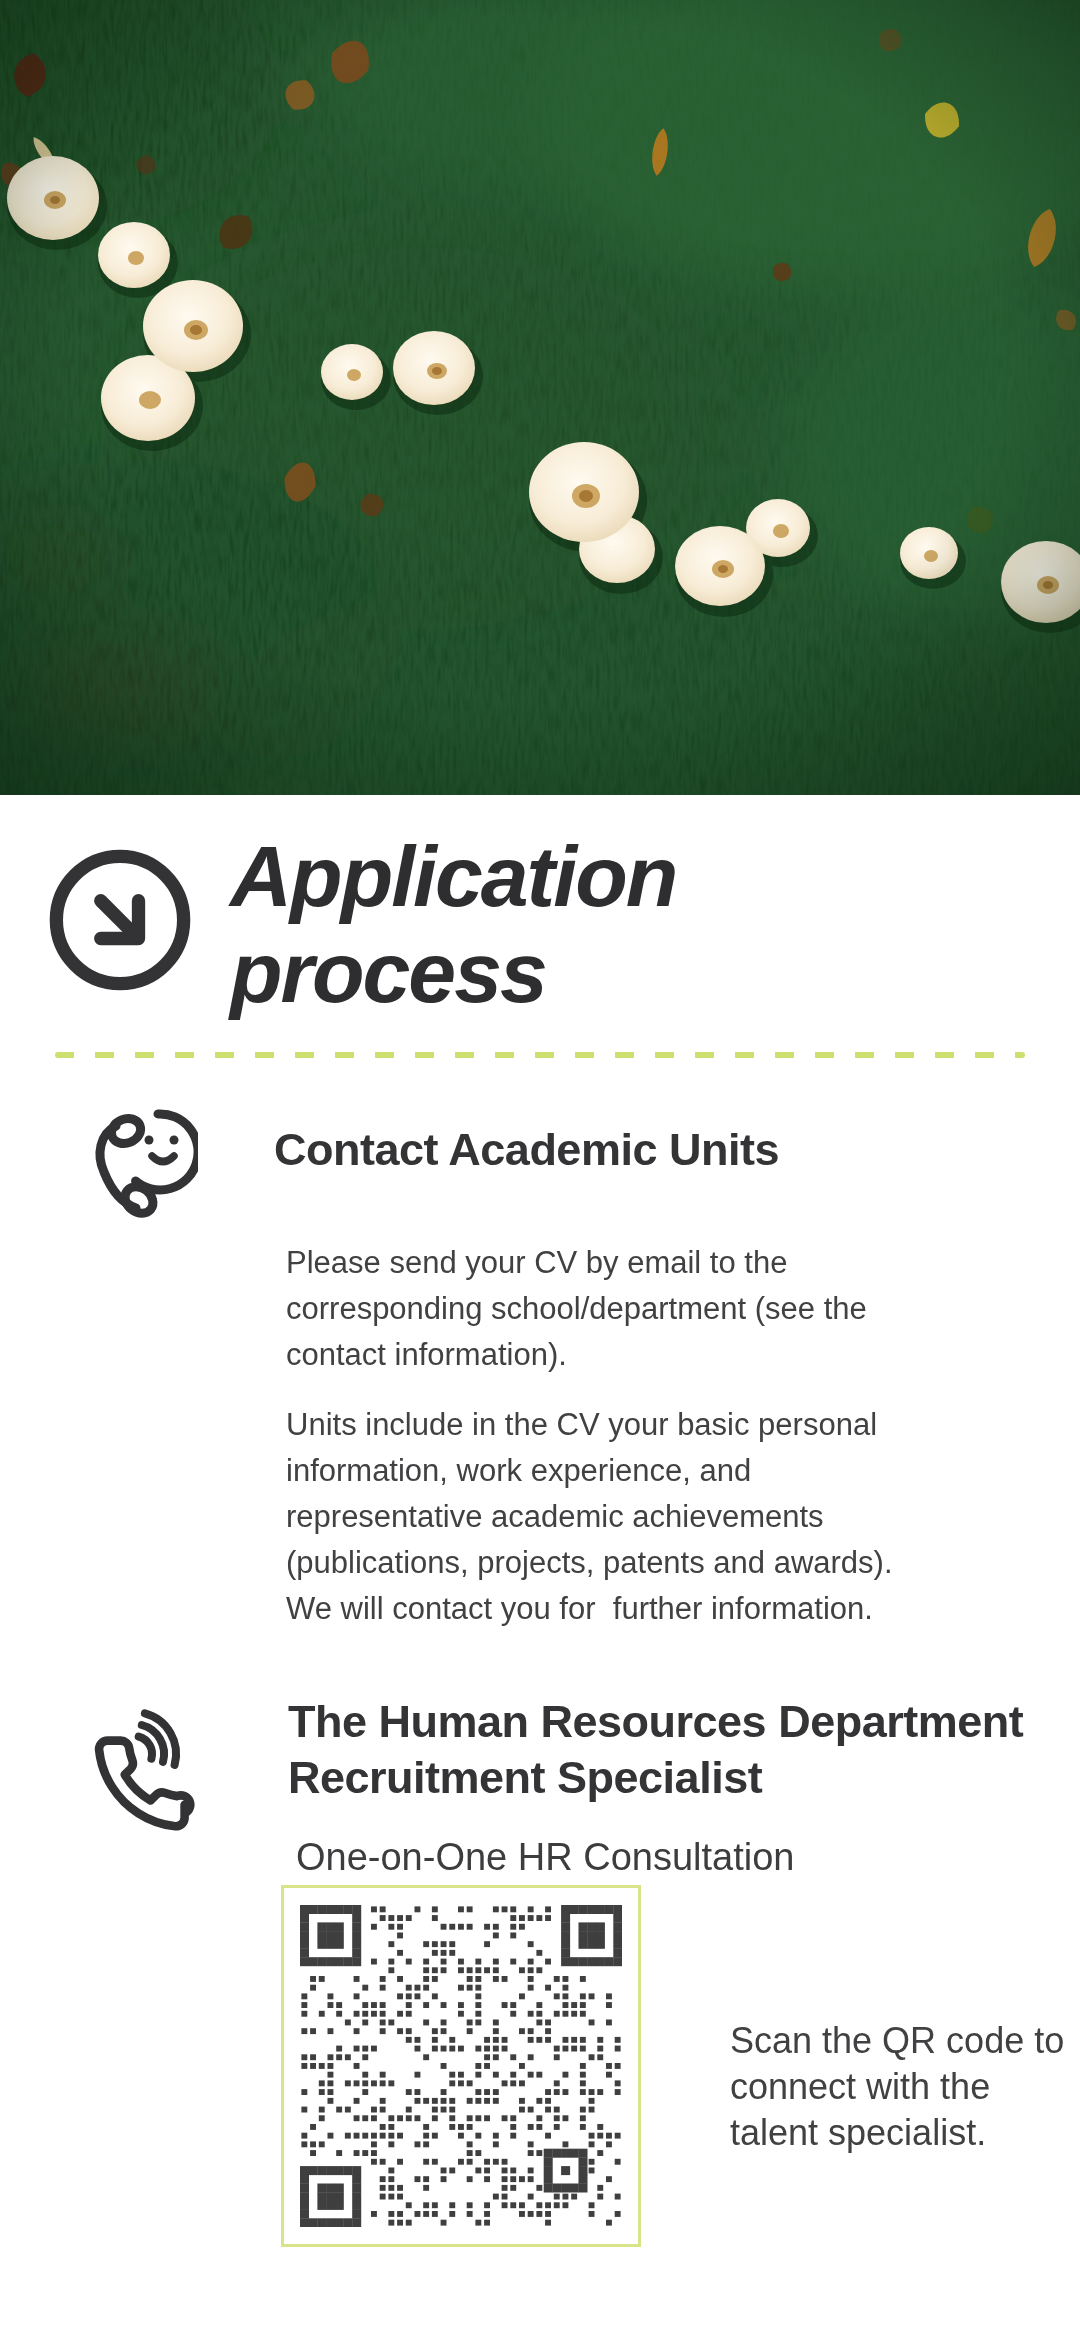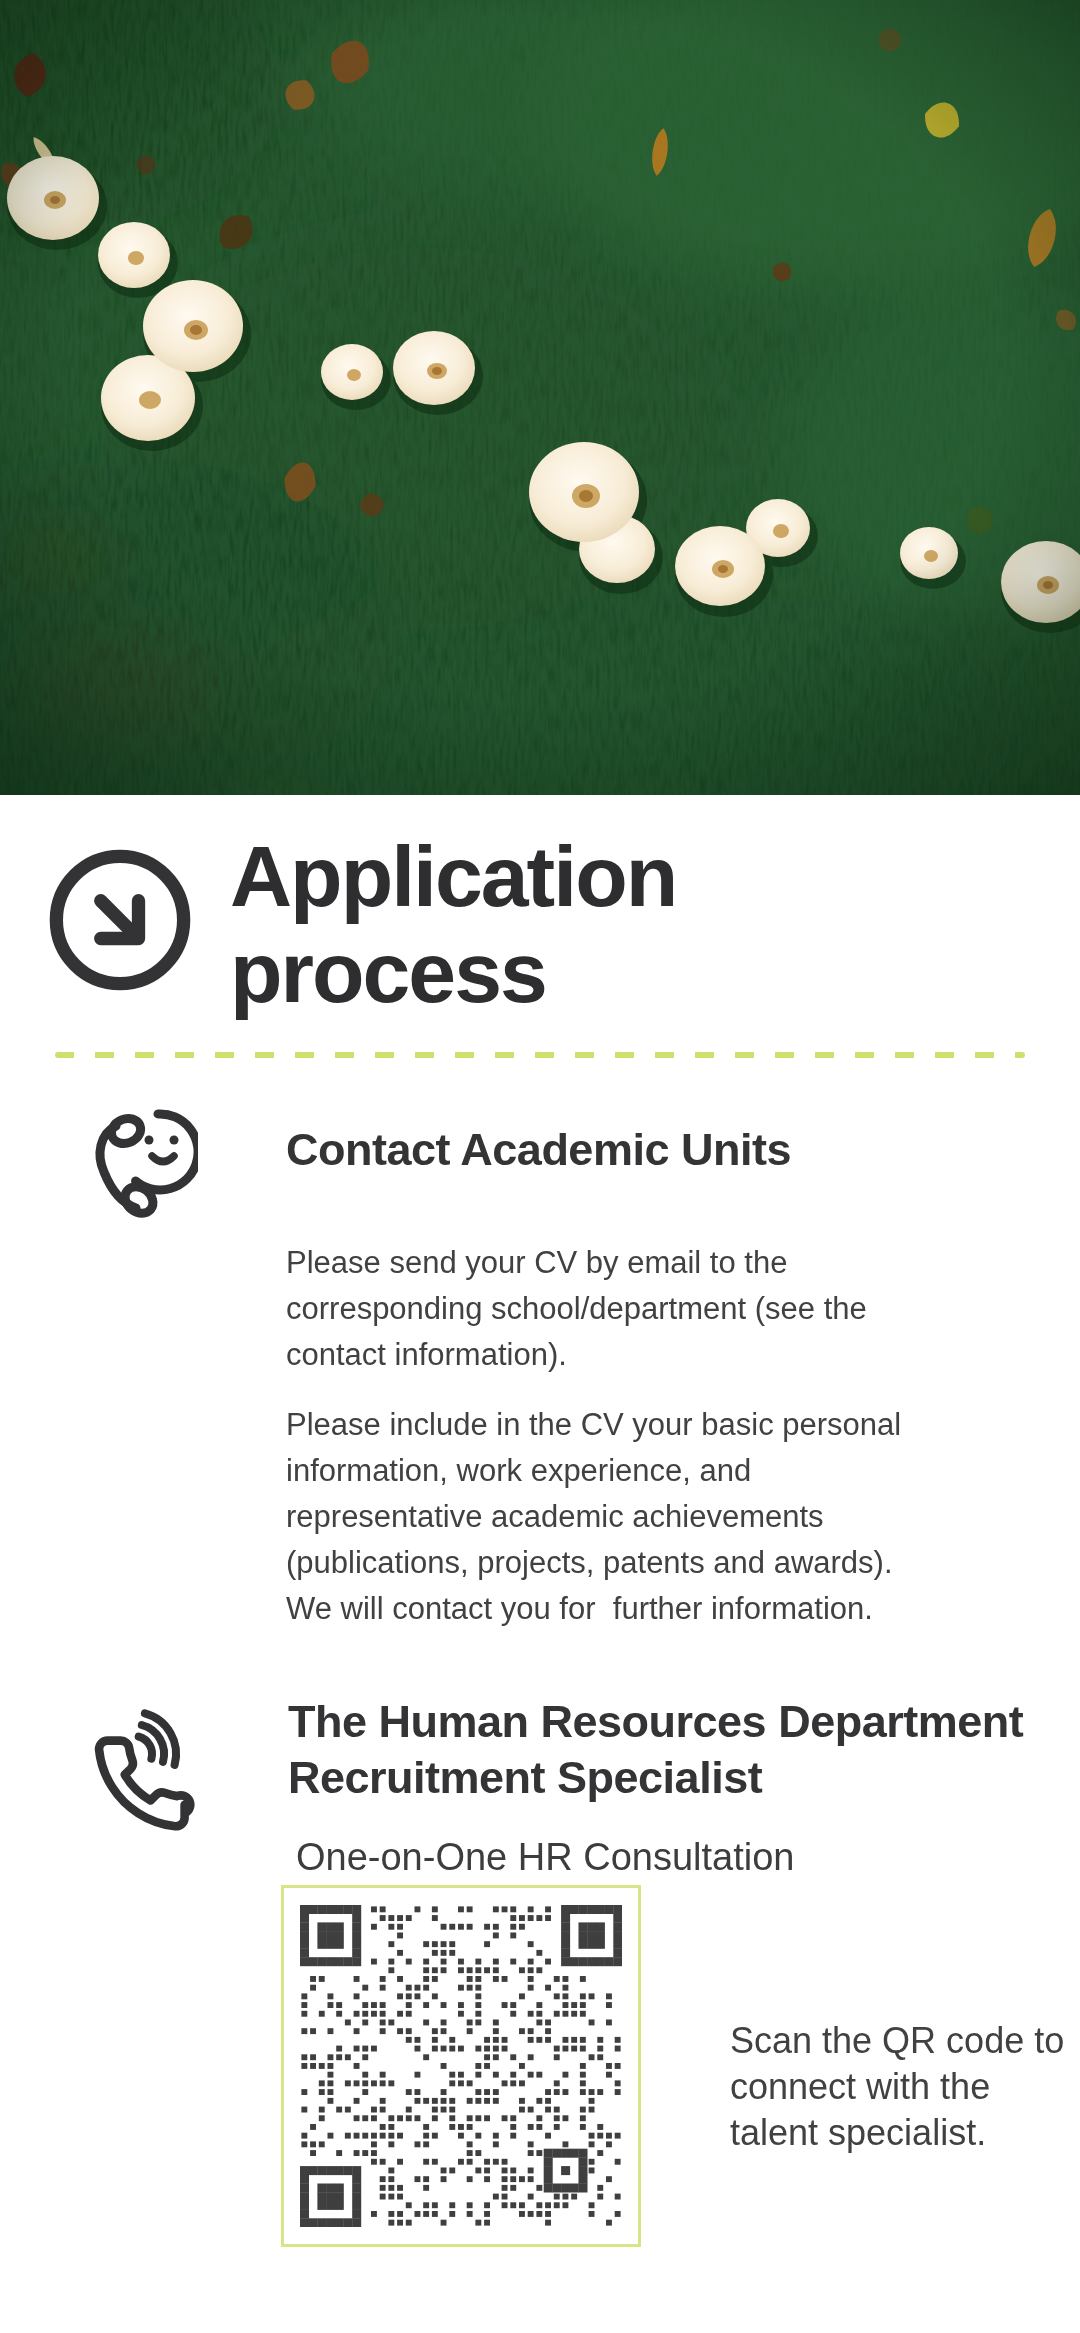--- a/index.html
+++ b/index.html
@@ -11,35 +11,35 @@
   body{
     width:1080px;height:2333px;position:relative;overflow:hidden;
     font-family:"Liberation Sans", sans-serif;color:var(--body);
   }
   .abs{position:absolute;}
   .hero{left:0;top:0;width:1080px;height:795px;}
   .hero svg{display:block;width:100%;height:100%;}
   .title-icon{left:46px;top:846px;width:148px;height:148px;}
   .page-title{
     left:230px;top:828px;width:760px;
-    font-size:86px;line-height:96px;font-weight:bold;
+    font-size:86px;line-height:96px;font-weight:bold;font-style:italic;
     letter-spacing:-2px;color:var(--title);white-space:pre-line;
   }
   .divider{
     left:55px;top:1052px;width:970px;height:6px;border-radius:3px;
     background:repeating-linear-gradient(90deg,var(--lime) 0 19px,transparent 19px 40px);
   }
   .sec-icon{width:112px;height:134px;}
   .icon-academic{left:86px;top:1102px;}
   .icon-hr{left:88px;top:1698px;width:110px;height:138px;}
   .h2{
     font-weight:bold;color:var(--heading);font-size:45px;line-height:56px;
     white-space:pre-wrap;letter-spacing:-0.5px;
   }
-  .h2-academic{left:286px;top:1122px;width:780px;}
+  .h2-academic{left:274px;top:1122px;width:780px;}
   .h2-hr{left:288px;top:1694px;width:780px;}
   .para{font-size:31px;line-height:46px;color:var(--body);white-space:pre-wrap;}
   .para1{left:286px;top:1240px;width:780px;}
   .para2{left:286px;top:1402px;width:780px;}
   .subheading{left:288px;top:1834px;width:700px;font-size:38px;color:#3d3d3f;margin-left:8px;}
   .qr-box{
     left:281px;top:1885px;width:360px;height:362px;background:#fff;
     border:3px solid var(--qr_border);
   }
   .qr-box svg{position:absolute;left:16px;top:17px;display:block;}
@@ -180,21 +180,21 @@
   <ellipse class="ico" cx="40" cy="29" rx="15" ry="12" fill="#fff" transform="rotate(-22 40 29)"></ellipse>
   <ellipse class="ico" cx="53" cy="98" rx="15" ry="12" fill="#fff" transform="rotate(38 53 98)"></ellipse>
   <circle cx="63" cy="38" r="4.5" fill="#333335"></circle>
   <circle cx="88" cy="38" r="4.5" fill="#333335"></circle>
   <path class="ico" style="stroke-width:7.5" d="M66 54 Q77 65 88 54"></path>
 </svg>
 <h2 class="abs h2 h2-academic">Contact Academic Units</h2>
 <p class="abs para para1">Please send your CV by email to the
 corresponding school/department (see the
 contact information).</p>
-<p class="abs para para2">Please include in the CV your basic personal
+<p class="abs para para2">Units include in the CV your basic personal
 information, work experience, and
 representative academic achievements
 (publications, projects, patents and awards).
 We will contact you for  further information.</p>
 
 <svg class="abs sec-icon icon-hr" viewBox="0 0 110 138">
   <g transform="translate(2 34) scale(4.3)">
     <path d="M22 16.92v3a2 2 0 0 1-2.18 2 19.79 19.79 0 0 1-8.63-3.07 19.5 19.5 0 0 1-6-6A19.79 19.79 0 0 1 2.12 4.18 2 2 0 0 1 4.11 2h3a2 2 0 0 1 2 1.72c.12.96.37 1.9.72 2.81a2 2 0 0 1-.45 2.11L8.09 9.91a16 16 0 0 0 6 6l1.27-1.27a2 2 0 0 1 2.11-.45c.91.35 1.85.6 2.81.72A2 2 0 0 1 22 18.92z" fill="none" stroke="#333335" stroke-width="2" stroke-linecap="round" stroke-linejoin="round"></path>
   </g>
   <g fill="none" stroke="#333335" stroke-width="8" stroke-linecap="round">

